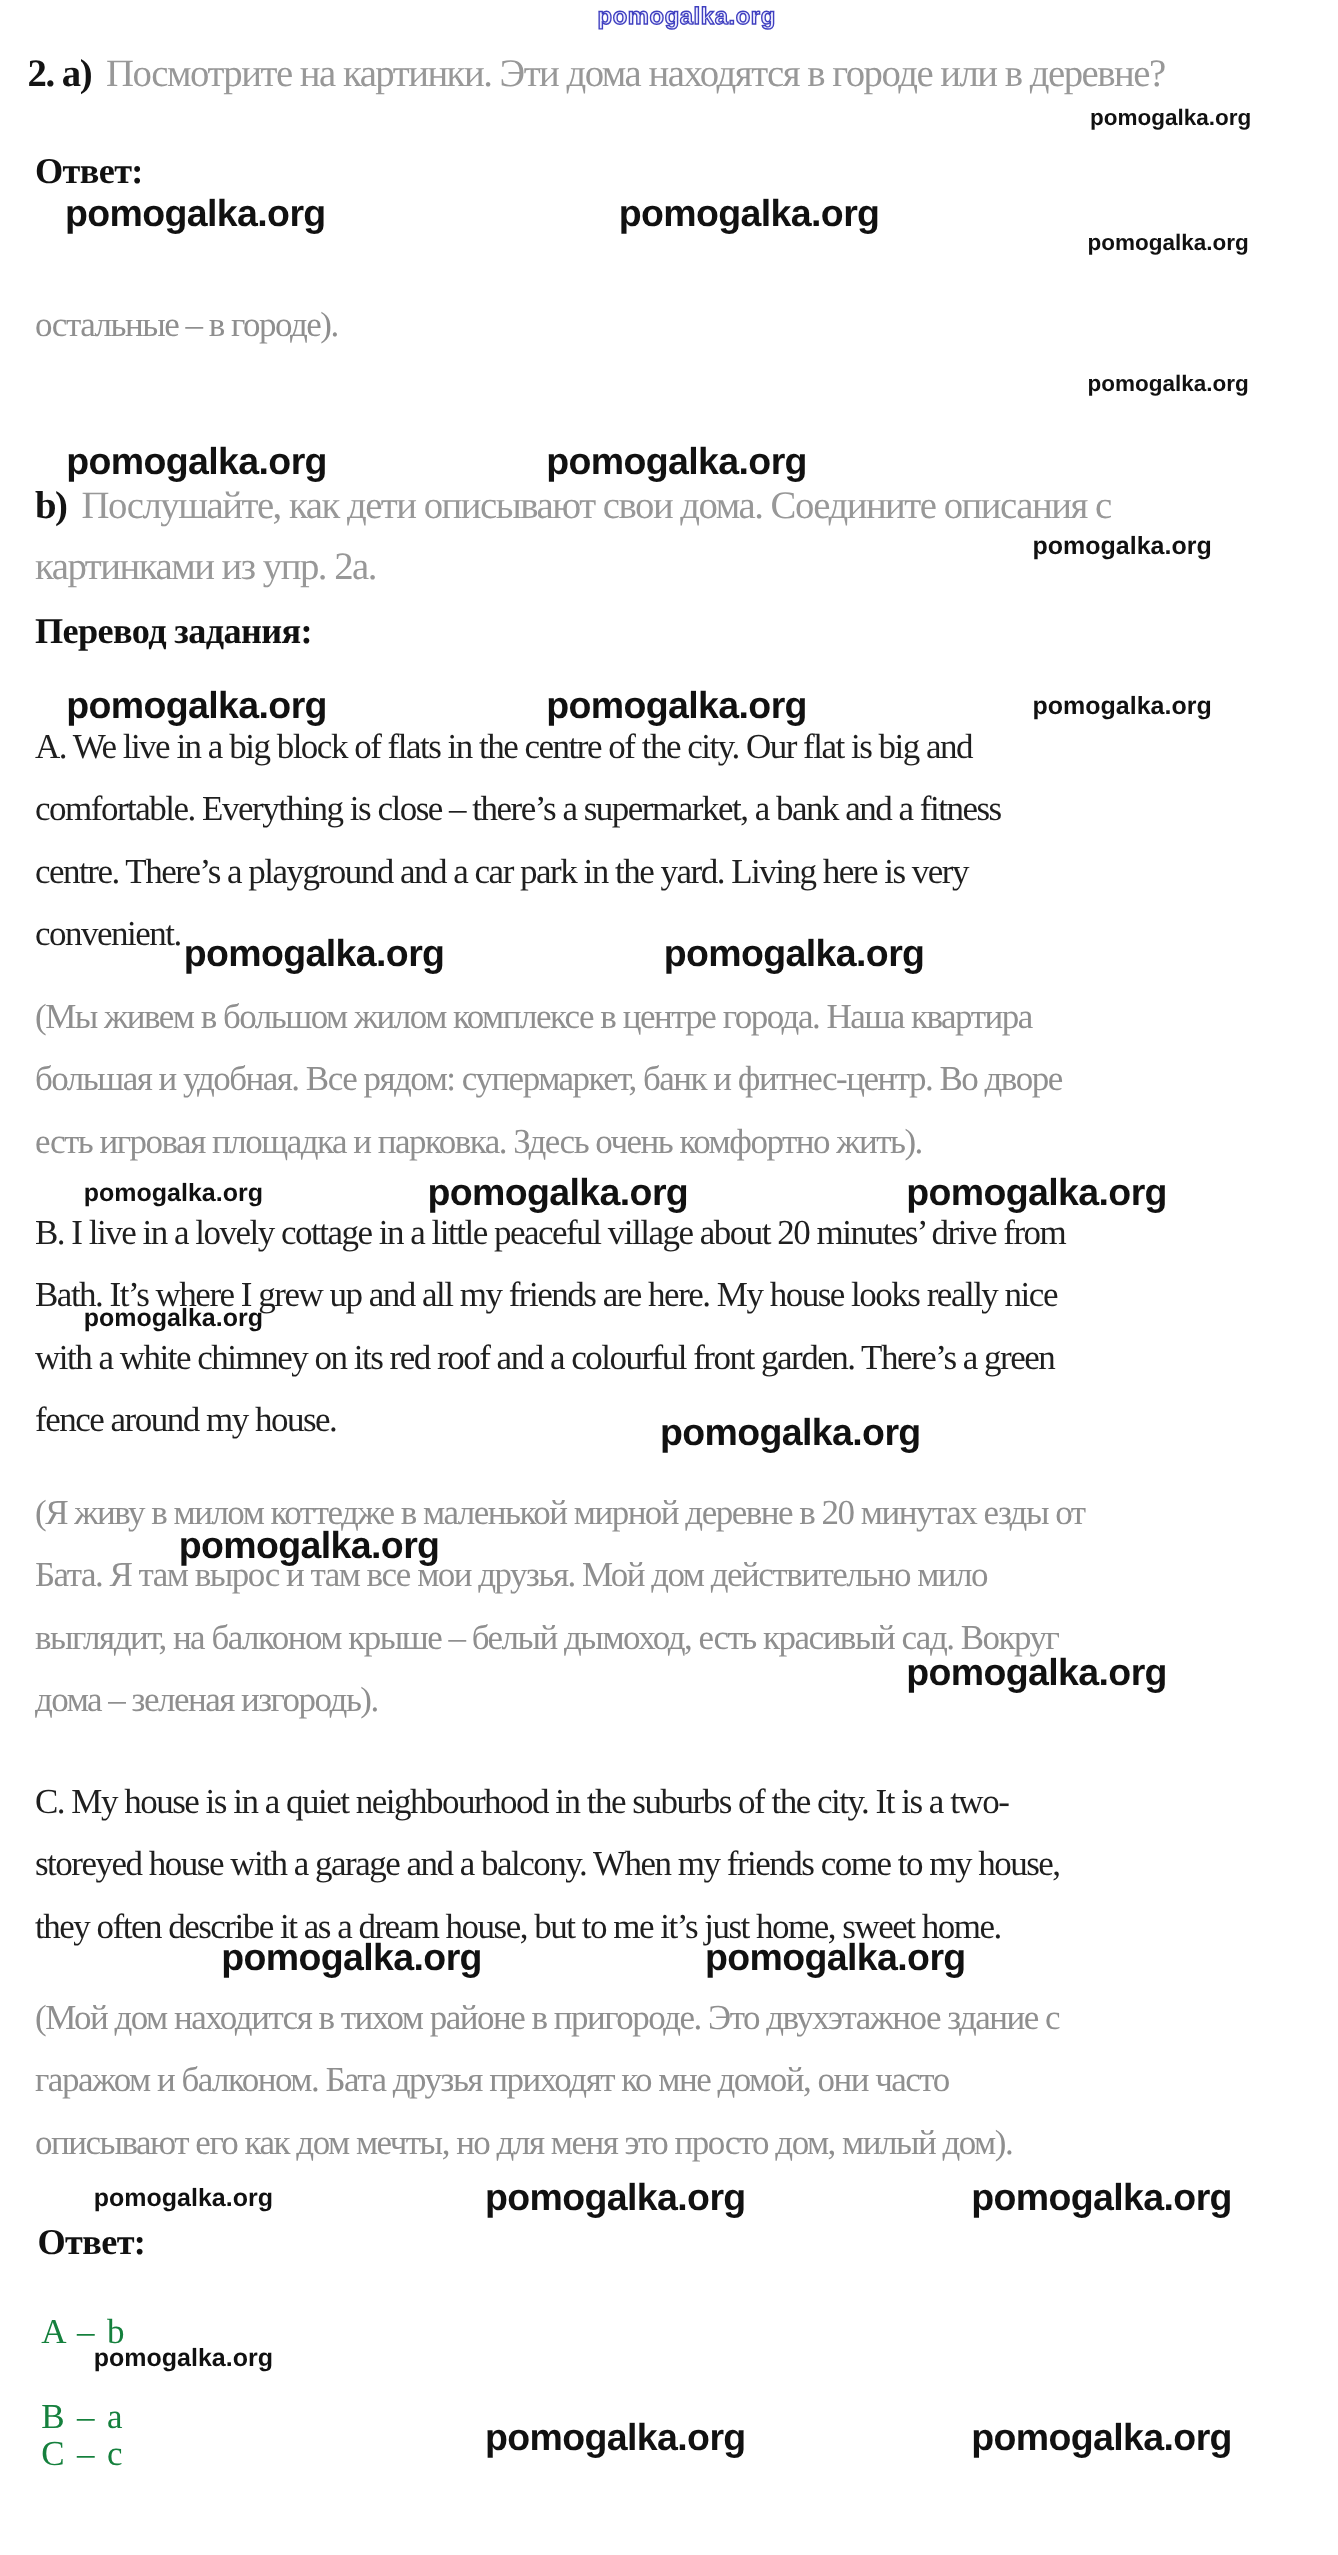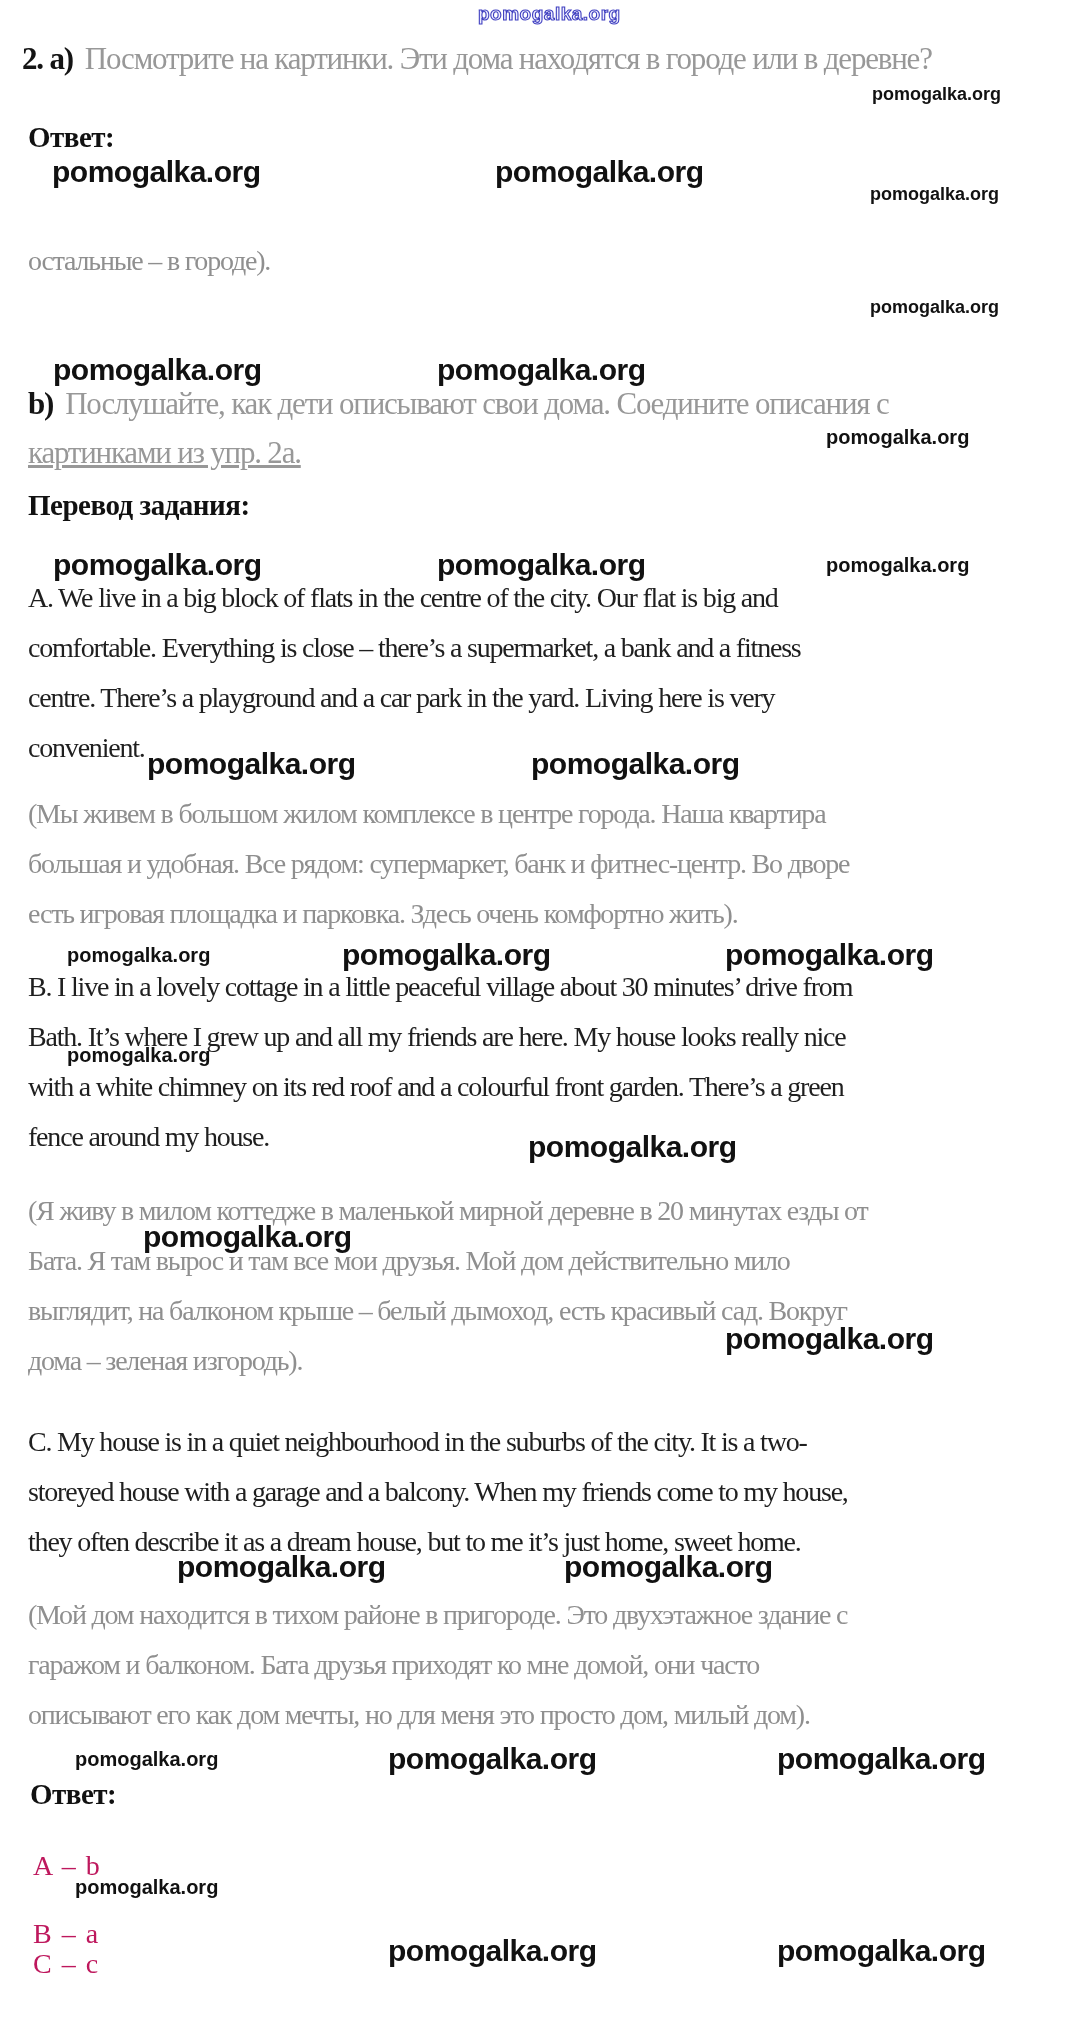--- a/index.html
+++ b/index.html
@@ -28,21 +28,21 @@
     position:absolute;
     font-weight:bold;
     font-size:29px;
     letter-spacing:-0.5px;
     color:#111111;
     white-space:nowrap;
   }
   .match{
     position:absolute;
     font-size:28px;
-    color:#be185d;
+    color:#15803d;
     letter-spacing:1.5px;
     white-space:nowrap;
   }
   
   .wm{
     position:absolute;
     font-family:"Liberation Sans", sans-serif;
     color:#111111;
     white-space:nowrap;
   }
@@ -78,21 +78,21 @@
   <div class="ln gray" style="left:28px;top:244px;">остальные – в городе).</div>
 
   <div class="wm xs" style="left:870px;top:297px;">pomogalka.org</div>
   <div class="wm lg" style="left:53px;top:353px;">pomogalka.org</div>
   <div class="wm lg" style="left:437px;top:353px;">pomogalka.org</div>
 
   <div class="ln task" style="left:28px;top:387px;">
     <span class="lbl">b)</span><span class="qgray">Послушайте, как дети описывают свои дома. Соедините описания с</span>
   </div>
   <div class="wm sm" style="left:826px;top:426px;">pomogalka.org</div>
-  <div class="ln task qgray" style="left:28px;top:436px;text-decoration:underline;">картинками из упр. 2а.</div>
+  <div class="ln task qgray" style="left:28px;top:436px;">картинками из упр. 2а.</div>
 
   <div class="hd" style="left:28px;top:489px;">Перевод задания:</div>
 
   <div class="wm lg" style="left:53px;top:548px;">pomogalka.org</div>
   <div class="wm lg" style="left:437px;top:548px;">pomogalka.org</div>
   <div class="wm sm" style="left:826px;top:554px;">pomogalka.org</div>
 
   <div class="ln" style="left:28px;top:581px;">A. We live in a big block of flats in the centre of the city. Our flat is big and</div>
   <div class="ln" style="left:28px;top:631px;">comfortable. Everything is close – there’s a supermarket, a bank and a fitness</div>
   <div class="ln" style="left:28px;top:681px;">centre. There’s a playground and a car park in the yard. Living here is very</div>
@@ -102,21 +102,21 @@
   <div class="wm lg" style="left:531px;top:747px;">pomogalka.org</div>
 
   <div class="ln gray" style="left:28px;top:797px;">(Мы живем в большом жилом комплексе в центре города. Наша квартира</div>
   <div class="ln gray" style="left:28px;top:847px;">большая и удобная. Все рядом: супермаркет, банк и фитнес-центр. Во дворе</div>
   <div class="ln gray" style="left:28px;top:897px;">есть игровая площадка и парковка. Здесь очень комфортно жить).</div>
 
   <div class="wm sm" style="left:67px;top:944px;">pomogalka.org</div>
   <div class="wm lg" style="left:342px;top:938px;">pomogalka.org</div>
   <div class="wm lg" style="left:725px;top:938px;">pomogalka.org</div>
 
-  <div class="ln" style="left:28px;top:970px;">B. I live in a lovely cottage in a little peaceful village about 30 minutes’ drive from</div>
+  <div class="ln" style="left:28px;top:970px;">B. I live in a lovely cottage in a little peaceful village about 20 minutes’ drive from</div>
   <div class="ln" style="left:28px;top:1020px;">Bath. It’s where I grew up and all my friends are here. My house looks really nice</div>
   <div class="wm sm" style="left:67px;top:1044px;">pomogalka.org</div>
   <div class="ln" style="left:28px;top:1070px;">with a white chimney on its red roof and a colourful front garden. There’s a green</div>
   <div class="ln" style="left:28px;top:1120px;">fence around my house.</div>
   <div class="wm lg" style="left:528px;top:1130px;">pomogalka.org</div>
 
   <div class="ln gray" style="left:28px;top:1194px;">(Я живу в милом коттедже в маленькой мирной деревне в 20 минутах езды от</div>
   <div class="wm lg" style="left:143px;top:1220px;">pomogalka.org</div>
   <div class="ln gray" style="left:28px;top:1244px;">Бата. Я там вырос и там все мои друзья. Мой дом действительно мило</div>
   <div class="ln gray" style="left:28px;top:1294px;">выглядит, на балконом крыше – белый дымоход, есть красивый сад. Вокруг</div>

